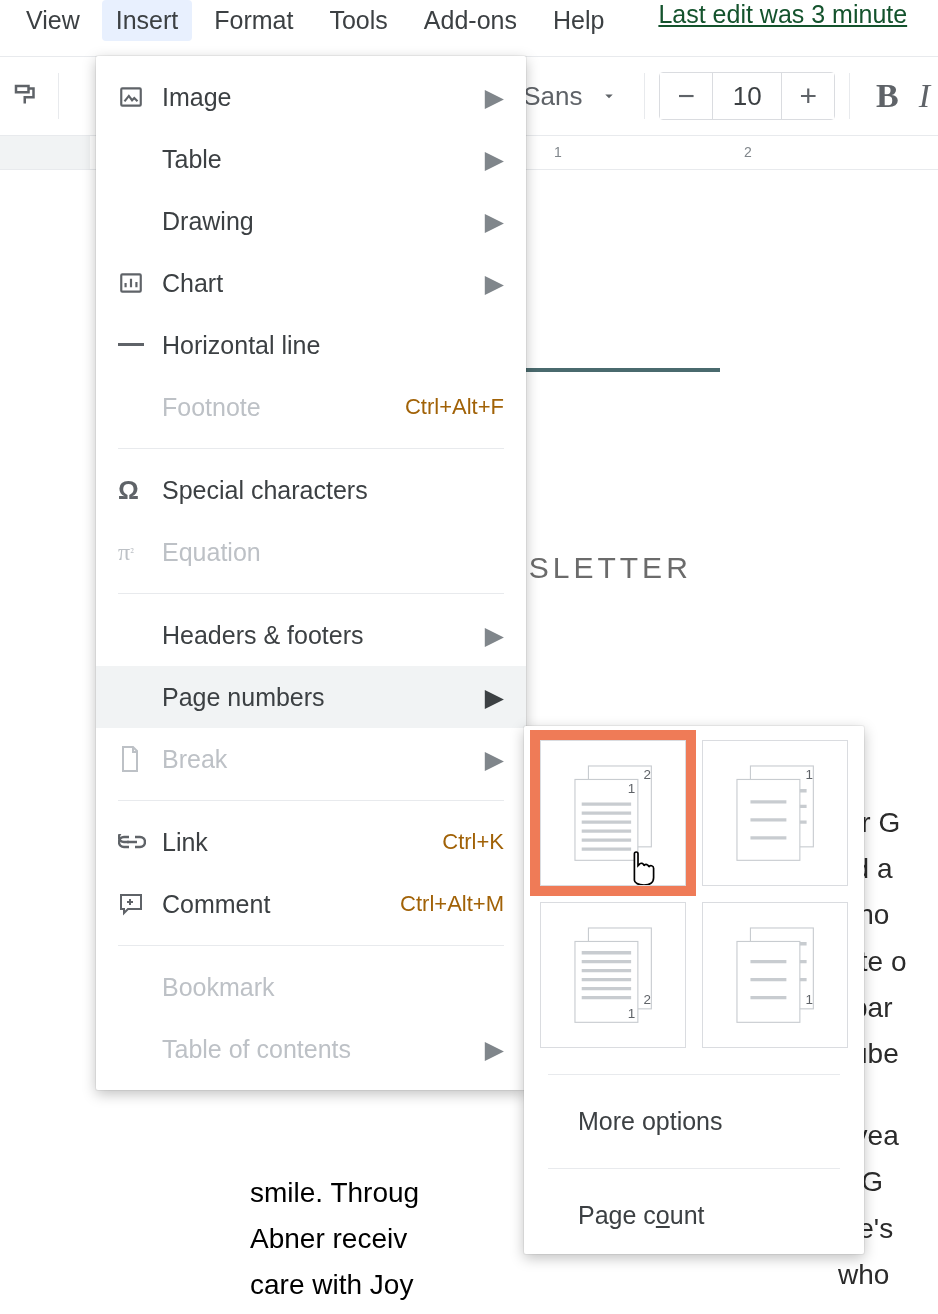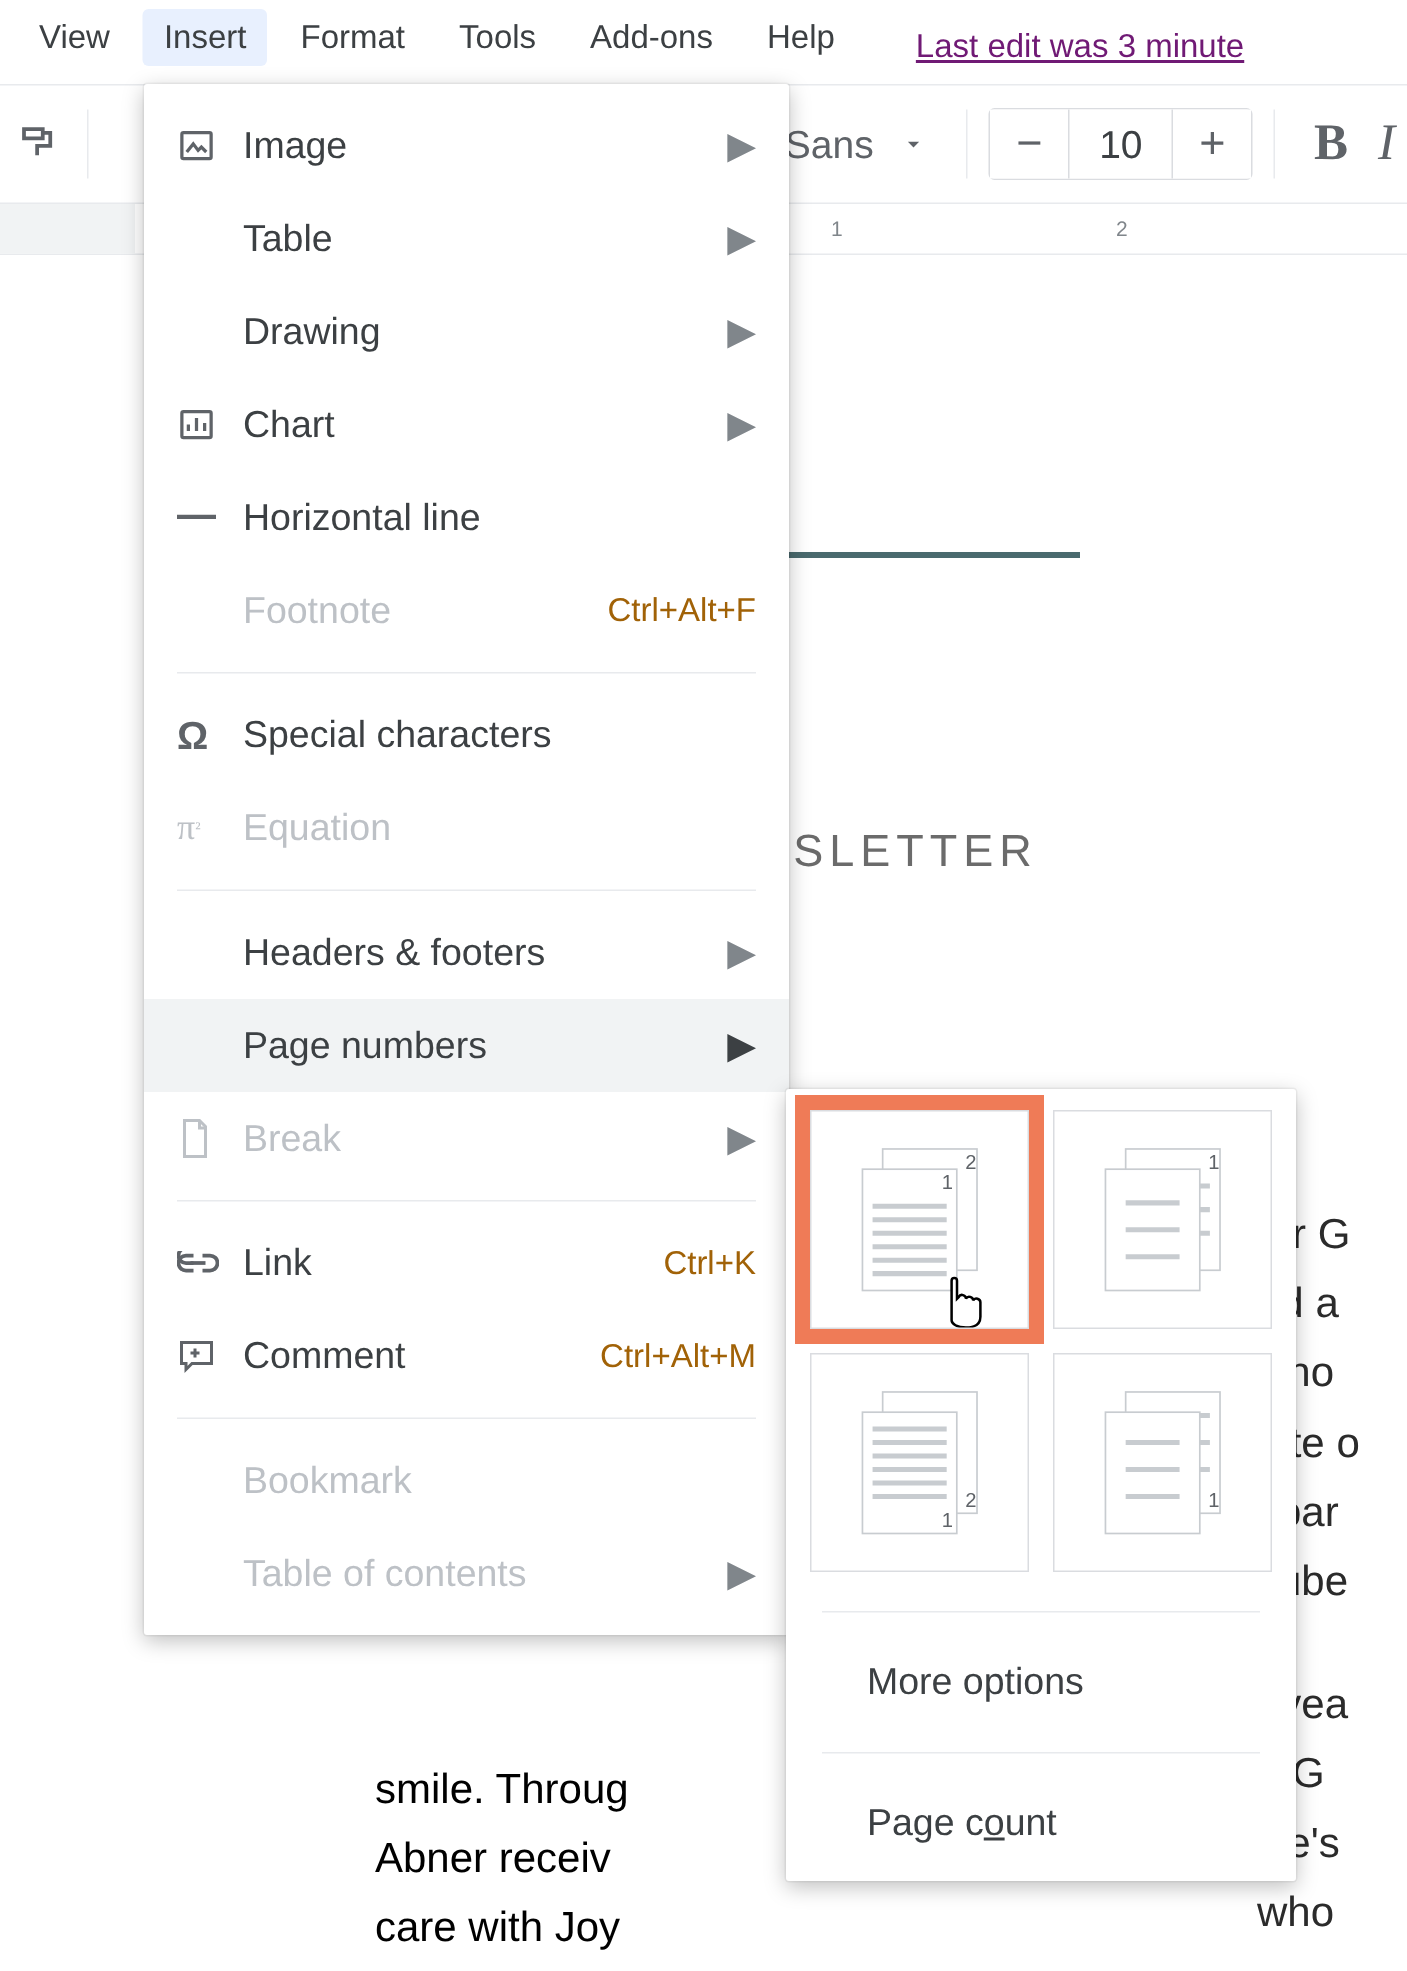--- a/index.html
+++ b/index.html
@@ -8,24 +8,24 @@
     --light:#bdc1c6;
     --border:#dadce0;
     --divider:#e8eaed;
     --highlight:#e8f0fe;
     --orange:#ff6600;
     --teal:#4a6a6e;
   }
   *{box-sizing:border-box;}
   html,body{margin:0;padding:0;font-family:Arial,Helvetica,sans-serif;background:#fff;color:var(--text);width:938px;height:1314px;overflow:hidden;}
   
-  .menubar{display:flex;align-items:flex-end;gap:8px;padding:12px 12px;font-size:22px;height:56px;}
+  .menubar{display:flex;align-items:flex-start;gap:8px;padding:0 12px;font-size:25px;height:56px;}
   .menubar .mitem{padding:6px 14px;border-radius:4px;cursor:pointer;}
   .menubar .mitem.active{background:var(--highlight);}
-  .last-edit{color:#701a75;text-decoration:underline;white-space:nowrap;}
+  .last-edit{color:#14532d;text-decoration:underline;white-space:nowrap;}
   
   .toolbar-wrap{border-top:1px solid var(--divider);border-bottom:1px solid var(--divider);}
   .toolbar{display:flex;align-items:center;height:78px;padding:0 8px;gap:8px;color:#5f6368;font-size:26px;}
   .tb-sep{width:1px;height:46px;background:var(--divider);margin:0 6px;}
   .tb-btn{width:48px;height:48px;display:flex;align-items:center;justify-content:center;border-radius:4px;}
   .font-picker{display:flex;align-items:center;gap:18px;padding:0 12px;}
   .stepper{display:flex;align-items:center;border:1px solid var(--border);border-radius:4px;height:48px;}
   .stepper button{width:52px;height:100%;border:none;background:#fff;font-size:30px;color:#5f6368;cursor:pointer;}
   .stepper input{width:70px;height:100%;border:none;border-left:1px solid var(--border);border-right:1px solid var(--border);text-align:center;font-size:26px;color:#3c4043;}
   .bold-b{font-family:"Times New Roman",serif;font-weight:bold;font-size:34px;padding:0 12px;}

